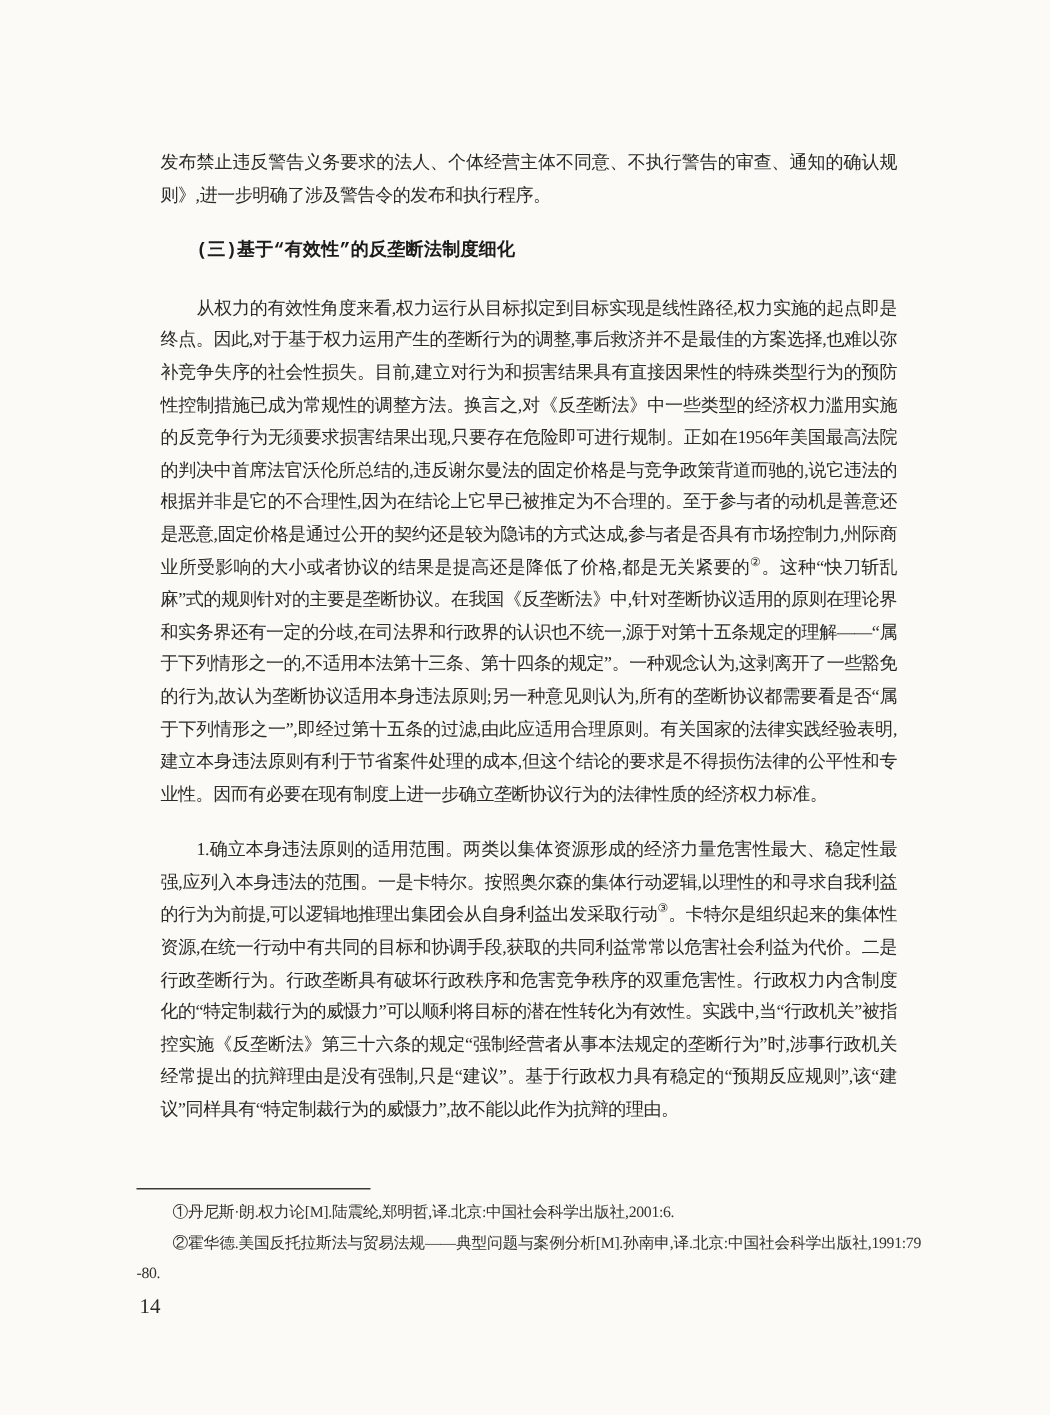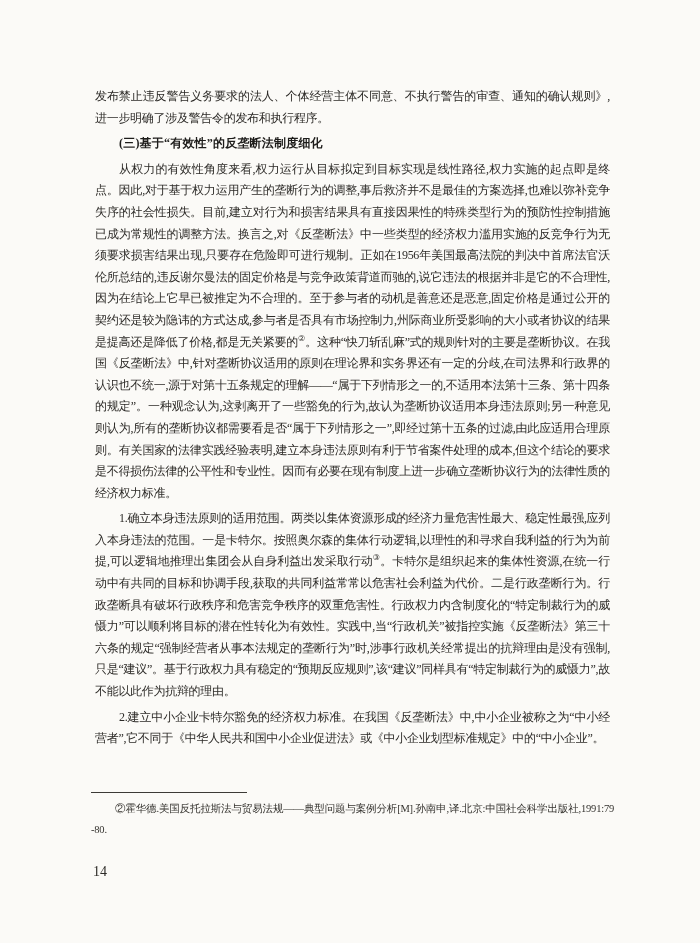--- a/index.html
+++ b/index.html
@@ -18,28 +18,28 @@
     left: 91px;
     top: 82px;
     width: 523px;
   }
   .para {
     font-size: 12px;
     line-height: 21.6px;
     letter-spacing: -0.3px;
     text-align: justify;
     word-break: break-all;
-    margin: 4px;
+    margin: 16px;
   }
   .para.continuation { text-indent: 0; }
   .para.paragraph { text-indent: 24px; }
   .para.heading {
     text-indent: 24px;
     font-weight: bold;
-    font-family: Liberation Serif, serif;
+    font-family: Liberation Mono, monospace;
     color: #1d1c1a;
     letter-spacing: 0.2px;
   }
   sup.fn-ref {
     font-size: 8px;
     letter-spacing: 0;
     vertical-align: super;
     line-height: 0;
   }
   .fn-sep {
@@ -76,20 +76,20 @@
 </style>
 </head>
 <body>
 
 <div class="page">
   <div class="content">
       <div class="para continuation"><span>发布禁止违反警告义务要求的法人、个体经营主体不同意、不执行警告的审查、通知的确认规则》,进一步明确了涉及警告令的发布和执行程序。</span></div>
       <div class="para heading"><span>(三)基于“有效性”的反垄断法制度细化</span></div>
       <div class="para paragraph"><span>从权力的有效性角度来看,权力运行从目标拟定到目标实现是线性路径,权力实施的起点即是终点。因此,对于基于权力运用产生的垄断行为的调整,事后救济并不是最佳的方案选择,也难以弥补竞争失序的社会性损失。目前,建立对行为和损害结果具有直接因果性的特殊类型行为的预防性控制措施已成为常规性的调整方法。换言之,对《反垄断法》中一些类型的经济权力滥用实施的反竞争行为无须要求损害结果出现,只要存在危险即可进行规制。正如在1956年美国最高法院的判决中首席法官沃伦所总结的,违反谢尔曼法的固定价格是与竞争政策背道而驰的,说它违法的根据并非是它的不合理性,因为在结论上它早已被推定为不合理的。至于参与者的动机是善意还是恶意,固定价格是通过公开的契约还是较为隐讳的方式达成,参与者是否具有市场控制力,州际商业所受影响的大小或者协议的结果是提高还是降低了价格,都是无关紧要的</span><sup class="fn-ref">②</sup><span>。这种“快刀斩乱麻”式的规则针对的主要是垄断协议。在我国《反垄断法》中,针对垄断协议适用的原则在理论界和实务界还有一定的分歧,在司法界和行政界的认识也不统一,源于对第十五条规定的理解——“属于下列情形之一的,不适用本法第十三条、第十四条的规定”。一种观念认为,这剥离开了一些豁免的行为,故认为垄断协议适用本身违法原则;另一种意见则认为,所有的垄断协议都需要看是否“属于下列情形之一”,即经过第十五条的过滤,由此应适用合理原则。有关国家的法律实践经验表明,建立本身违法原则有利于节省案件处理的成本,但这个结论的要求是不得损伤法律的公平性和专业性。因而有必要在现有制度上进一步确立垄断协议行为的法律性质的经济权力标准。</span></div>
       <div class="para paragraph"><span>1.确立本身违法原则的适用范围。两类以集体资源形成的经济力量危害性最大、稳定性最强,应列入本身违法的范围。一是卡特尔。按照奥尔森的集体行动逻辑,以理性的和寻求自我利益的行为为前提,可以逻辑地推理出集团会从自身利益出发采取行动</span><sup class="fn-ref">③</sup><span>。卡特尔是组织起来的集体性资源,在统一行动中有共同的目标和协调手段,获取的共同利益常常以危害社会利益为代价。二是行政垄断行为。行政垄断具有破坏行政秩序和危害竞争秩序的双重危害性。行政权力内含制度化的“特定制裁行为的威慑力”可以顺利将目标的潜在性转化为有效性。实践中,当“行政机关”被指控实施《反垄断法》第三十六条的规定“强制经营者从事本法规定的垄断行为”时,涉事行政机关经常提出的抗辩理由是没有强制,只是“建议”。基于行政权力具有稳定的“预期反应规则”,该“建议”同样具有“特定制裁行为的威慑力”,故不能以此作为抗辩的理由。</span></div>
-      <div class="para paragraph"><span>2.建立中小企业卡特尔豁免的经济权力标准。在我国《反垄断法》中,中小企业被称之为“中小经营者”,它不同于《中华人民共和国中小企业促进法》或《中小企业划型标准规定》中的“中小企业”。</span></div>
     </div>
   <div class="fn-sep"></div>
   <div class="footnotes">
+      <div class="footnote"><span>①</span><span>丹尼斯·朗.权力论[M].陆震纶,郑明哲,译.北京:中国社会科学出版社,2001:6.</span></div>
       <div class="footnote"><span>②</span><span>霍华德.美国反托拉斯法与贸易法规——典型问题与案例分析[M].孙南申,译.北京:中国社会科学出版社,1991:79-80.</span></div>
     </div>
   <div class="page-number">14</div>
 </div>
 
 </body></html>

